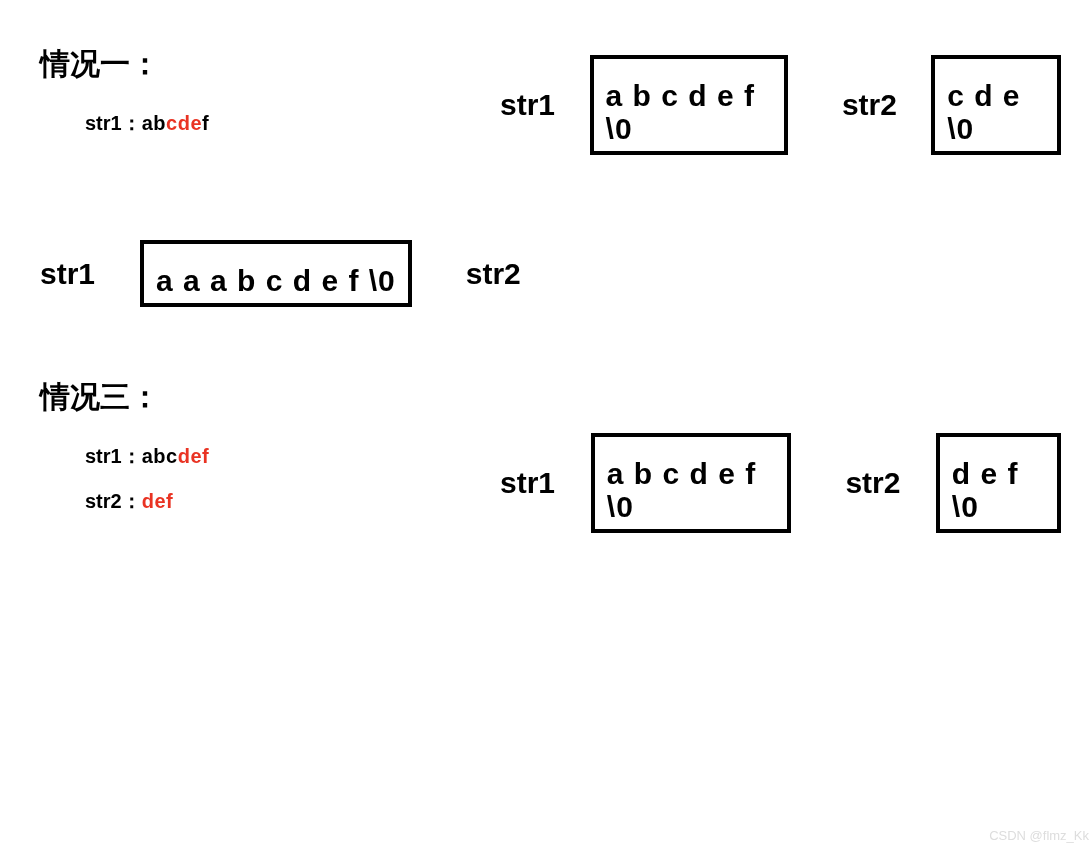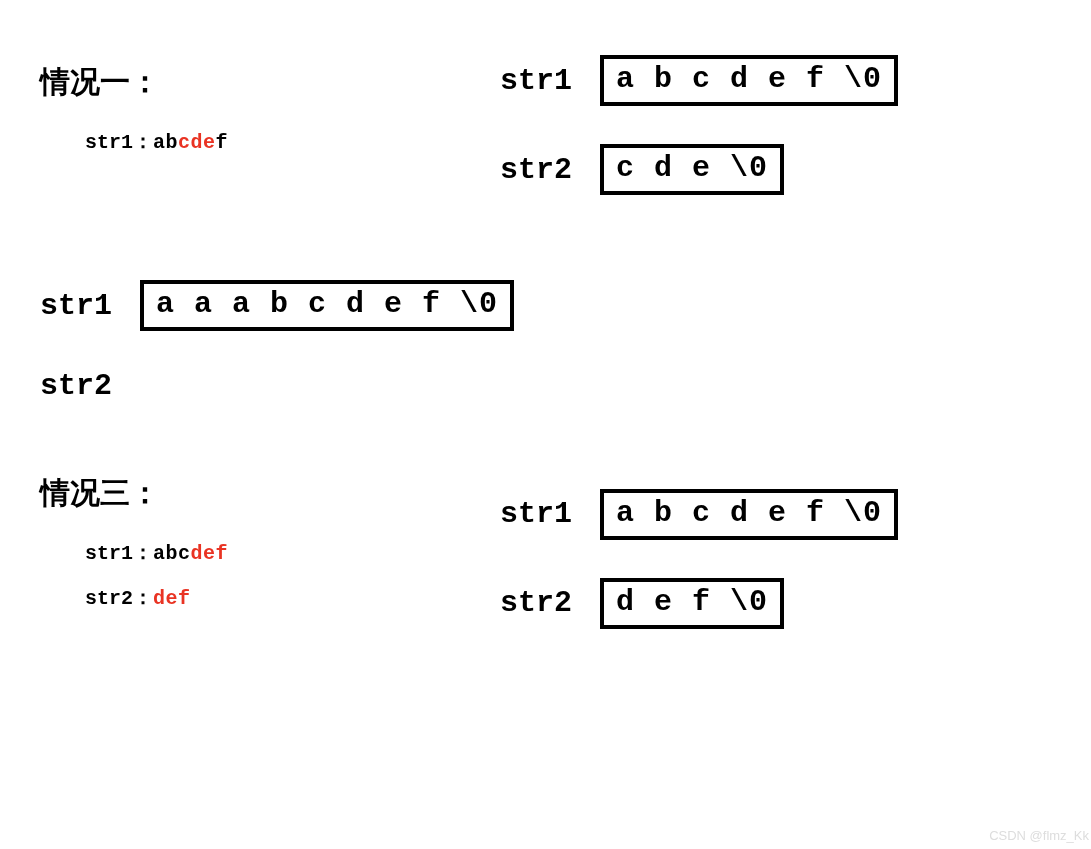--- a/index.html
+++ b/index.html
@@ -7,33 +7,32 @@
       width: 1091px;
       height: 849px;
       background: #ffffff;
       font-family: "Microsoft YaHei", "SimHei", Arial, sans-serif;
       position: relative;
       padding: 30px 30px 0 40px;
     }
     .case-block {
       display: flex;
       flex-direction: row;
-      align-items: center;
+      align-items: flex-end;
       margin-bottom: 60px;
-      font-family: Liberation Mono, monospace;
     }
     .left-col {
       width: 460px;
       padding-top: 10px;
     }
     .right-col {
       flex: 1;
       display: flex;
-      flex-direction: column;
-      gap: 38px;
+      flex-direction: row;
+      gap: 54px;
       padding-top: 25px;
     }
     .case-title {
       font-size: 30px;
       font-weight: 700;
       color: #000;
       margin-bottom: 25px;
     }
     .assign-line {
       font-size: 20px;
@@ -52,21 +51,21 @@
     }
     .mem-label {
       font-size: 30px;
       font-weight: 700;
       color: #000;
       width: 100px;
       text-align: left;
     }
     .mem-box {
       border: 4px solid #000;
-      padding: 4px 12px 6px 12px;
+      padding: 20px 12px 6px 12px;
       font-size: 30px;
       font-weight: 700;
       color: #000;
       letter-spacing: 1px;
       display: inline-block;
       line-height: 1.1;
     }
     .watermark {
       position: absolute;
       right: 2px;

